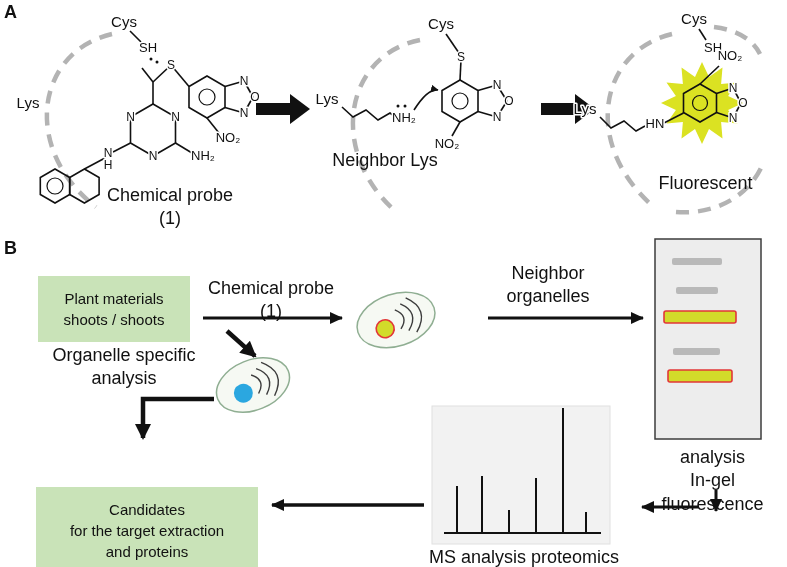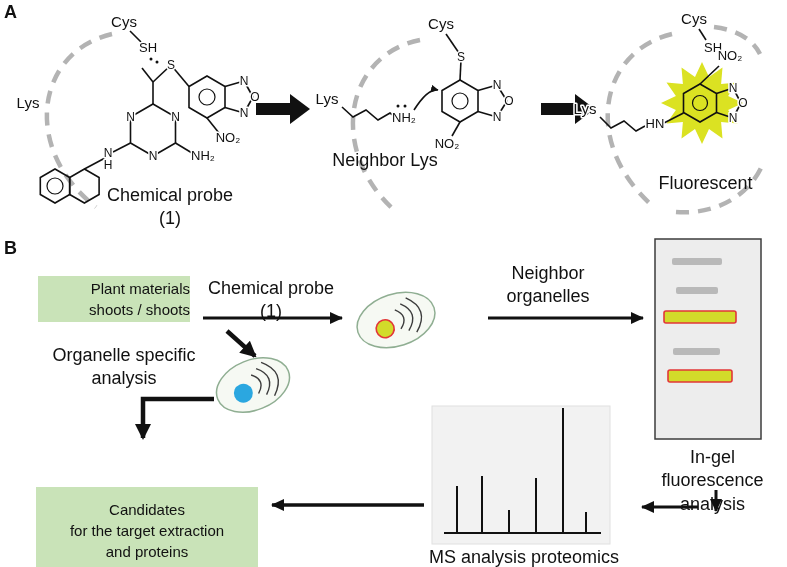--- a/index.html
+++ b/index.html
@@ -199,40 +199,40 @@
     <line class="aline" x1="424" y1="505" x2="272" y2="505" stroke-width="3.5" marker-end="url(#ah)"></line>
   </svg>
 
   <div class="panel-letter" style="left:4px;top:2px;">A</div>
   <div class="panel-letter" style="left:4px;top:238px;">B</div>
 
   <div class="lbl" style="left:95px;top:184px;width:150px;">Chemical probe (1)</div>
   <div class="lbl" style="left:325px;top:149px;width:120px;">Neighbor Lys</div>
   <div class="lbl" style="left:648px;top:172px;width:115px;">Fluorescent</div>
 
-  <div class="green-box" style="left:38px;top:276px;width:152px;height:46px;align-items:flex-end;">
+  <div class="green-box" style="left:38px;top:276px;width:152px;height:66px;">
     <span>Plant materials</span>
     <span>shoots / shoots</span>
   </div>
 
   <div class="lbl" style="left:198px;top:277px;width:146px;">Chemical probe (1)</div>
 
   <div class="lbl" style="left:500px;top:262px;width:96px;">
     <span>Neighbor</span>
     <span>organelles</span>
   </div>
 
   <div class="lbl" style="left:46px;top:344px;width:156px;">
     <span>Organelle specific</span>
     <span>analysis</span>
   </div>
 
   <div class="lbl" style="left:638px;top:446px;width:149px;">
+    <span>analysis</span>
     <span>In-gel fluorescence</span>
-    <span>analysis</span>
   </div>
 
   <div class="lbl" style="left:428px;top:546px;width:192px;">MS analysis proteomics</div>
 
   <div class="green-box" style="left:36px;top:459px;width:222px;height:87px;margin-top:28px;">
     <span>Candidates</span>
     <span>for the target extraction</span>
     <span>and proteins</span>
   </div>
 

